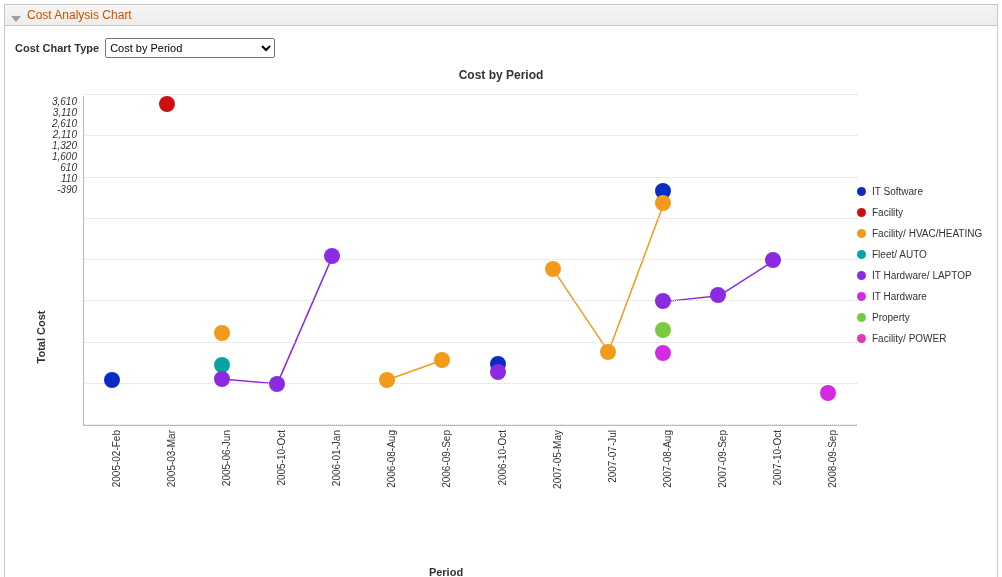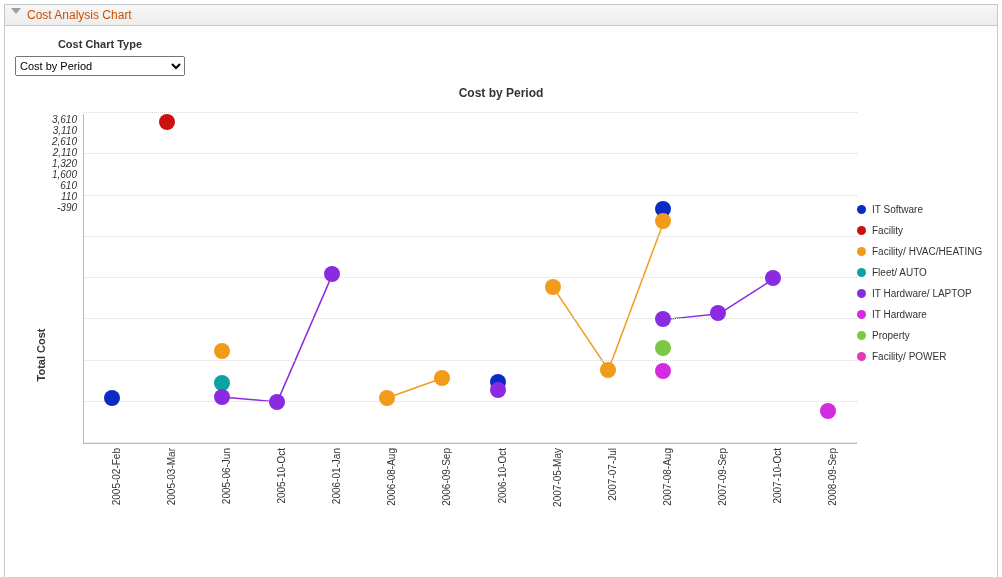--- a/index.html
+++ b/index.html
@@ -10,21 +10,21 @@
     font-size: 11px;
     color: #333;
     background: #fff;
     width: 1002px;
   }
   .panel {
     border: 1px solid #c8c8c8;
   }
   .panel-header {
     display: flex;
-    align-items: flex-start;
+    align-items: flex-end;
     gap: 6px;
     padding: 3px 6px;
     background: linear-gradient(#f6f6f6, #ededed);
     border-bottom: 1px solid #c8c8c8;
     color: #cc5200;
     font-size: 12px;
   }
   .panel-header .toggle {
     width: 0; height: 0;
     border-left: 5px solid transparent;
@@ -35,21 +35,21 @@
     padding: 8px 10px 10px 10px;
   }
   .toolbar {
     display: flex;
     align-items: center;
     gap: 6px;
     padding: 4px 0 10px 0;
     font-size: 11px;
     justify-content: space-between;
   }
-  .toolbar-group { display:flex; align-items:center; gap:6px;flex-direction:column;}
+  .toolbar-group { display:flex; align-items:center; gap:6px;}
   .toolbar label { font-weight: bold; color:#333; }
   .toolbar select {
     font-size: 11px;
     height: 20px;
     width: 170px;
   }
   .toolbar input[type=text] {
     font-size: 11px;
     height: 18px;
     text-align: right;

